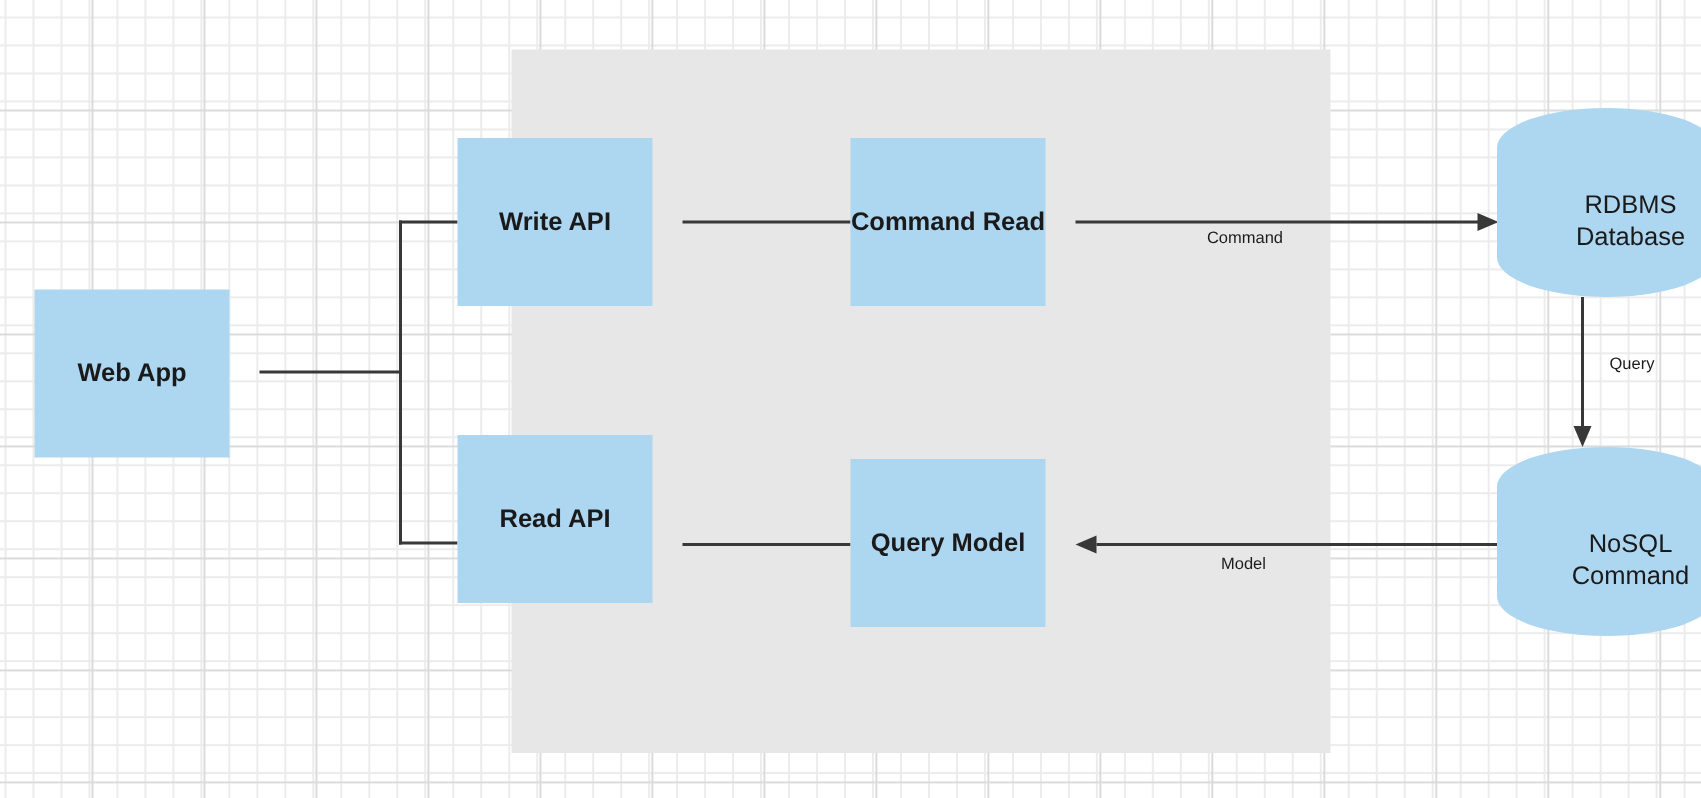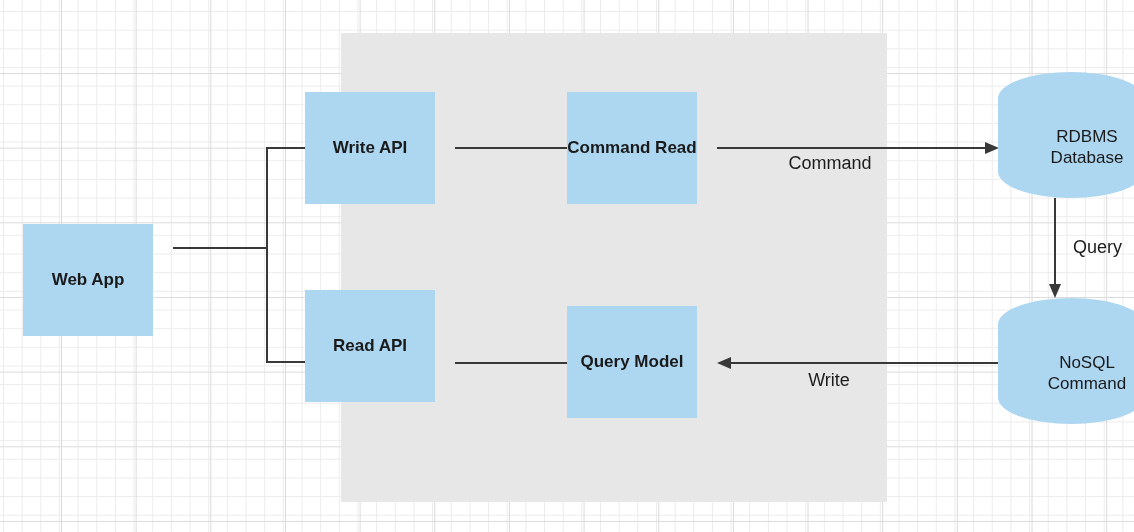--- a/index.html
+++ b/index.html
@@ -78,21 +78,21 @@
     border-top: 6px solid transparent;
     border-bottom: 6px solid transparent;
   }
   .arrow-down {
     border-top: 14px solid #383838;
     border-left: 6px solid transparent;
     border-right: 6px solid transparent;
   }
   .edge-label {
     position: absolute;
-    font-size: 18px;
+    font-size: 11px;
     color: #1c1c1c;
     white-space: nowrap;
   }
   .edge-label.centered {
     width: 100px;
     text-align: center;
   }
 </style>
 </head>
 <body>
@@ -111,23 +111,23 @@
   <div class="line" style="left:717px; top:147px; width:269px; height:2px;"></div>
   <div class="arrow arrow-right" style="left:985px; top:142px;"></div>
   <div class="edge-label centered" style="left:780px; top:153px;">Command</div>
 
   <div class="line" style="left:1054px; top:198px; width:2px; height:86px;"></div>
   <div class="arrow arrow-down" style="left:1049px; top:284px;"></div>
   <div class="edge-label" style="left:1073px; top:237px;">Query</div>
 
   <div class="line" style="left:731px; top:362px; width:267px; height:2px;"></div>
   <div class="arrow arrow-left" style="left:717px; top:357px;"></div>
-  <div class="edge-label centered" style="left:779px; top:370px;">Write</div>
+  <div class="edge-label centered" style="left:779px; top:370px;">Model</div>
 
-  <div class="node rect" style="left:23px; top:193px;margin-top:31px;">
+  <div class="node rect" style="left:23px; top:193px;">
     <span>Web App</span>
   </div>
 
   <div class="node rect" style="left:305px; top:92px;">
     <span>Write API</span>
   </div>
 
   <div class="node rect" style="left:567px; top:92px;">
     <span>Command Read</span>
   </div>

